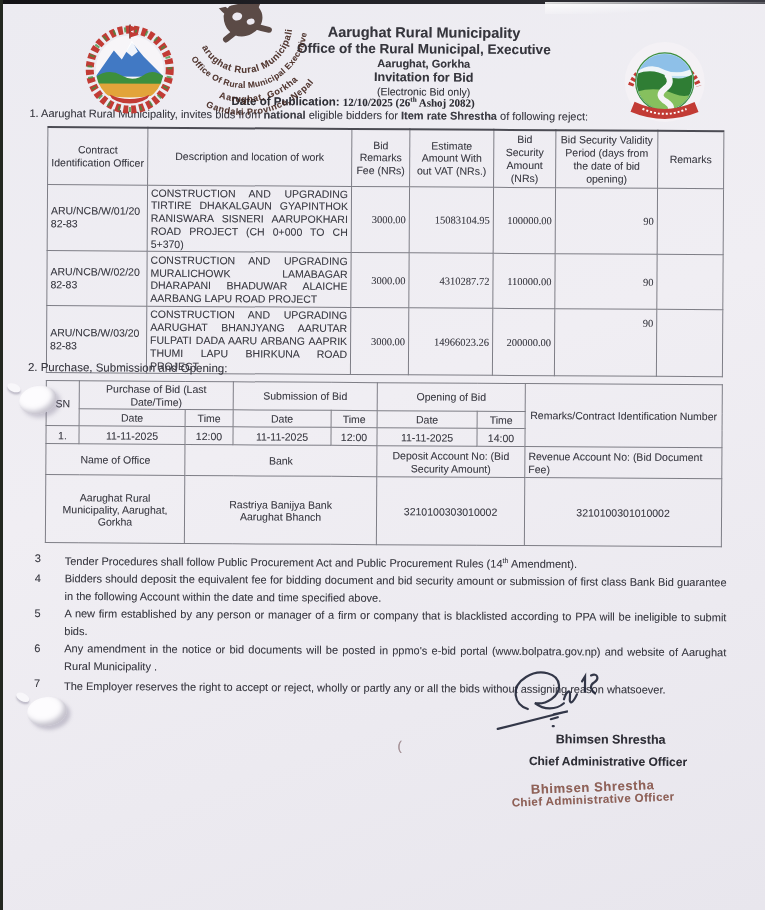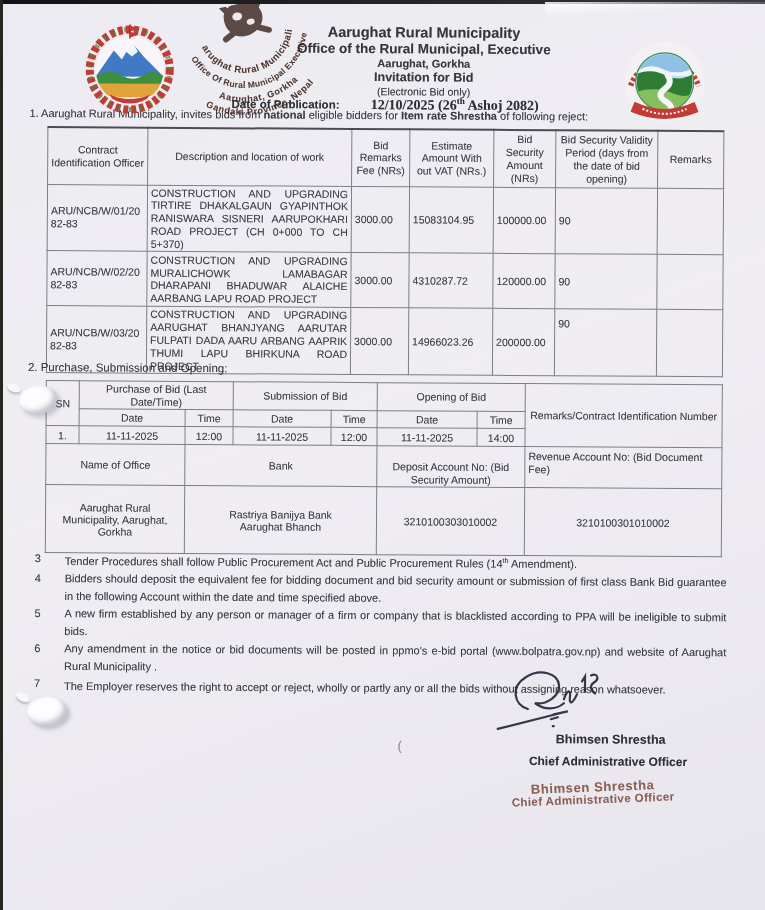--- a/index.html
+++ b/index.html
@@ -27,47 +27,47 @@
   .blob2{left:27px;top:697px;width:40px;height:29px;transform:rotate(-8deg);}
 
   
   .hdr-center{position:absolute;left:248px;top:22px;width:352px;text-align:center;color:#35353c;}
   .hdr-org{font-size:14.5px;font-weight:bold;}
   .hdr-office{font-size:13.5px;font-weight:bold;margin-top:1px;}
   .hdr-place{font-size:11px;font-weight:bold;margin-top:1px;}
   .hdr-title{font-size:12.5px;font-weight:bold;margin-top:1px;}
   .hdr-sub{font-size:10.5px;margin-top:1px;}
   .pub-line{position:absolute;left:232px;top:93px;font-size:11.5px;font-weight:bold;color:#2e2e35;white-space:nowrap;}
-  .pub-date{font-family:"Liberation Serif",serif;font-size:14px;margin-left:28px;}
+  .pub-date{font-family:"Liberation Serif",serif;font-size:11px;}
   sup{font-size:.65em;vertical-align:super;}
 
   .emblem{position:absolute;left:80px;top:22px;z-index:5;}
   .seal{position:absolute;left:617px;top:36px;z-index:5;}
   .stamp{position:absolute;left:150px;top:0px;z-index:8;transform:rotate(-13deg);opacity:.9;}
   .stamp text{font-family:"Liberation Sans",sans-serif;font-weight:bold;fill:#45261d;}
 
   .intro{position:absolute;left:30px;top:107px;width:702px;font-size:11px;color:#3a3a42;}
 
   
   table{border-collapse:collapse;table-layout:fixed;position:absolute;background:transparent;}
   td,th{border:1px solid #7e7e86;font-size:10.5px;font-weight:normal;color:#3c3c44;
     padding:1px 3px;vertical-align:middle;overflow:hidden;}
   .t1{left:48px;top:126px;width:676px;border:1.5px solid #5f5f67;border-top:2px solid #4c4c54;}
   .t1 th{text-align:center;line-height:1.22;}
   .t1 .cin{word-break:break-all;vertical-align:middle;line-height:1.3;}
   .t1 .desc{text-align:justify;line-height:1.22;vertical-align:middle;}
-  .t1 .num{text-align:left;}
+  .t1 .num{text-align:right;font-family:Liberation Serif, serif;}
   .h-hdr{height:57px;} .h-r1{height:59px;} .h-r2{height:55px;} .h-r3{height:63px;}
 
   .sec2{position:absolute;left:30px;top:361px;font-size:11.5px;color:#3a3a42;}
   .t2{left:48px;top:380px;width:676px;border:1.5px solid #5f5f67;}
   .t2 th{text-align:center;line-height:1.2;}
   .t2 td{text-align:center;}
   .h-g{height:27px;} .h-dt{height:17px;} .h-row{height:18px;} .h-lab{height:31px;} .h-val{height:68px;}
-  .t2 .dep-lab{vertical-align:top;padding-top:14px;}
+  .t2 .dep-lab{vertical-align:top;padding-top:3px;}
   .t2 .rev-lab{text-align:left;vertical-align:top;padding-top:3px;}
 
   
   .notes{position:absolute;left:34px;top:551px;width:696px;font-size:11px;line-height:14.6px;color:#3a3a42;}
   .note{position:relative;padding-left:34px;margin-bottom:3px;text-align:justify;}
   .note .n{position:absolute;left:4px;top:0;}
 
   
   .sig-svg{position:absolute;left:500px;top:662px;z-index:6;}
   .sig-name{position:absolute;left:520px;top:729px;width:190px;text-align:center;
@@ -193,21 +193,21 @@
       <td class="num">15083104.95</td>
       <td class="num">100000.00</td>
       <td class="num">90</td>
       <td class="num"></td>
     </tr>
     <tr class="h-r2">
       <td class="cin">ARU/NCB/W/02/2082-83</td>
       <td class="desc">CONSTRUCTION AND UPGRADING MURALICHOWK LAMABAGAR DHARAPANI BHADUWAR ALAICHE AARBANG LAPU ROAD PROJECT</td>
       <td class="num">3000.00</td>
       <td class="num">4310287.72</td>
-      <td class="num">120000.00</td>
+      <td class="num">110000.00</td>
       <td class="num">90</td>
       <td class="num"></td>
     </tr>
     <tr class="h-r3">
       <td class="cin">ARU/NCB/W/03/2082-83</td>
       <td class="desc">CONSTRUCTION AND UPGRADING AARUGHAT BHANJYANG AARUTAR FULPATI DADA AARU ARBANG AAPRIK THUMI LAPU BHIRKUNA ROAD PROJECT</td>
       <td class="num">3000.00</td>
       <td class="num">14966023.26</td>
       <td class="num">200000.00</td>
       <td class="num" style="vertical-align:top;padding-top:8px;">90</td>

